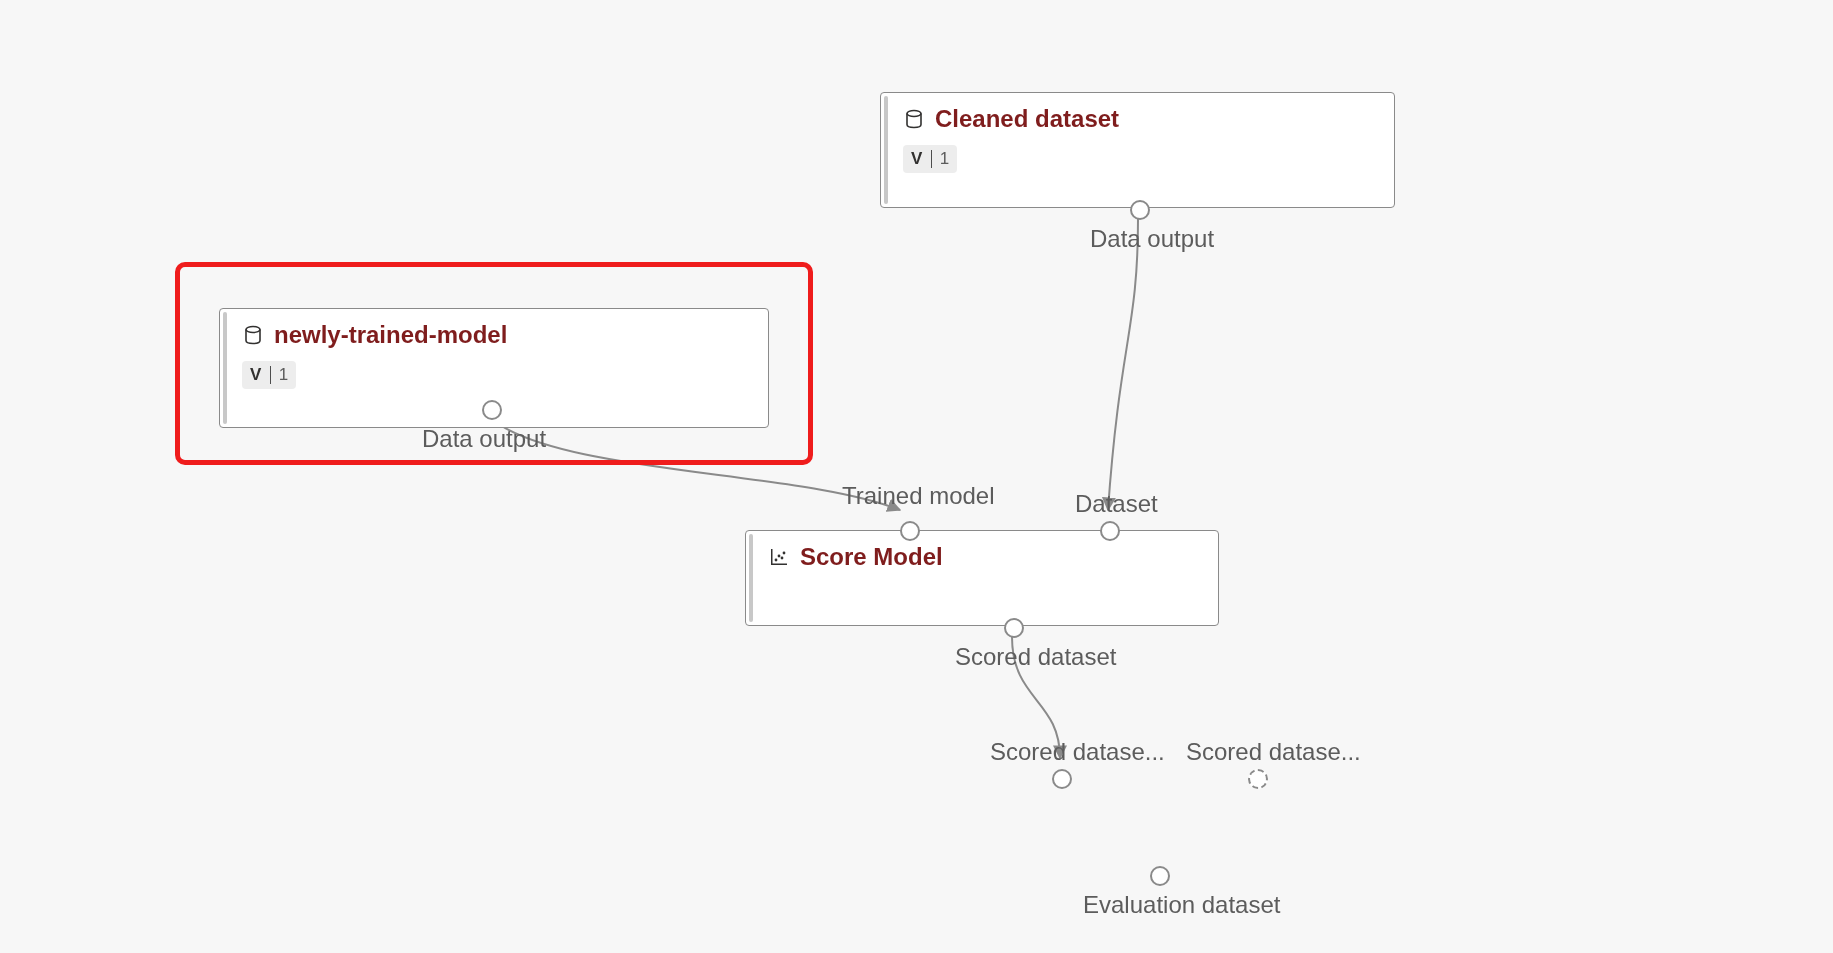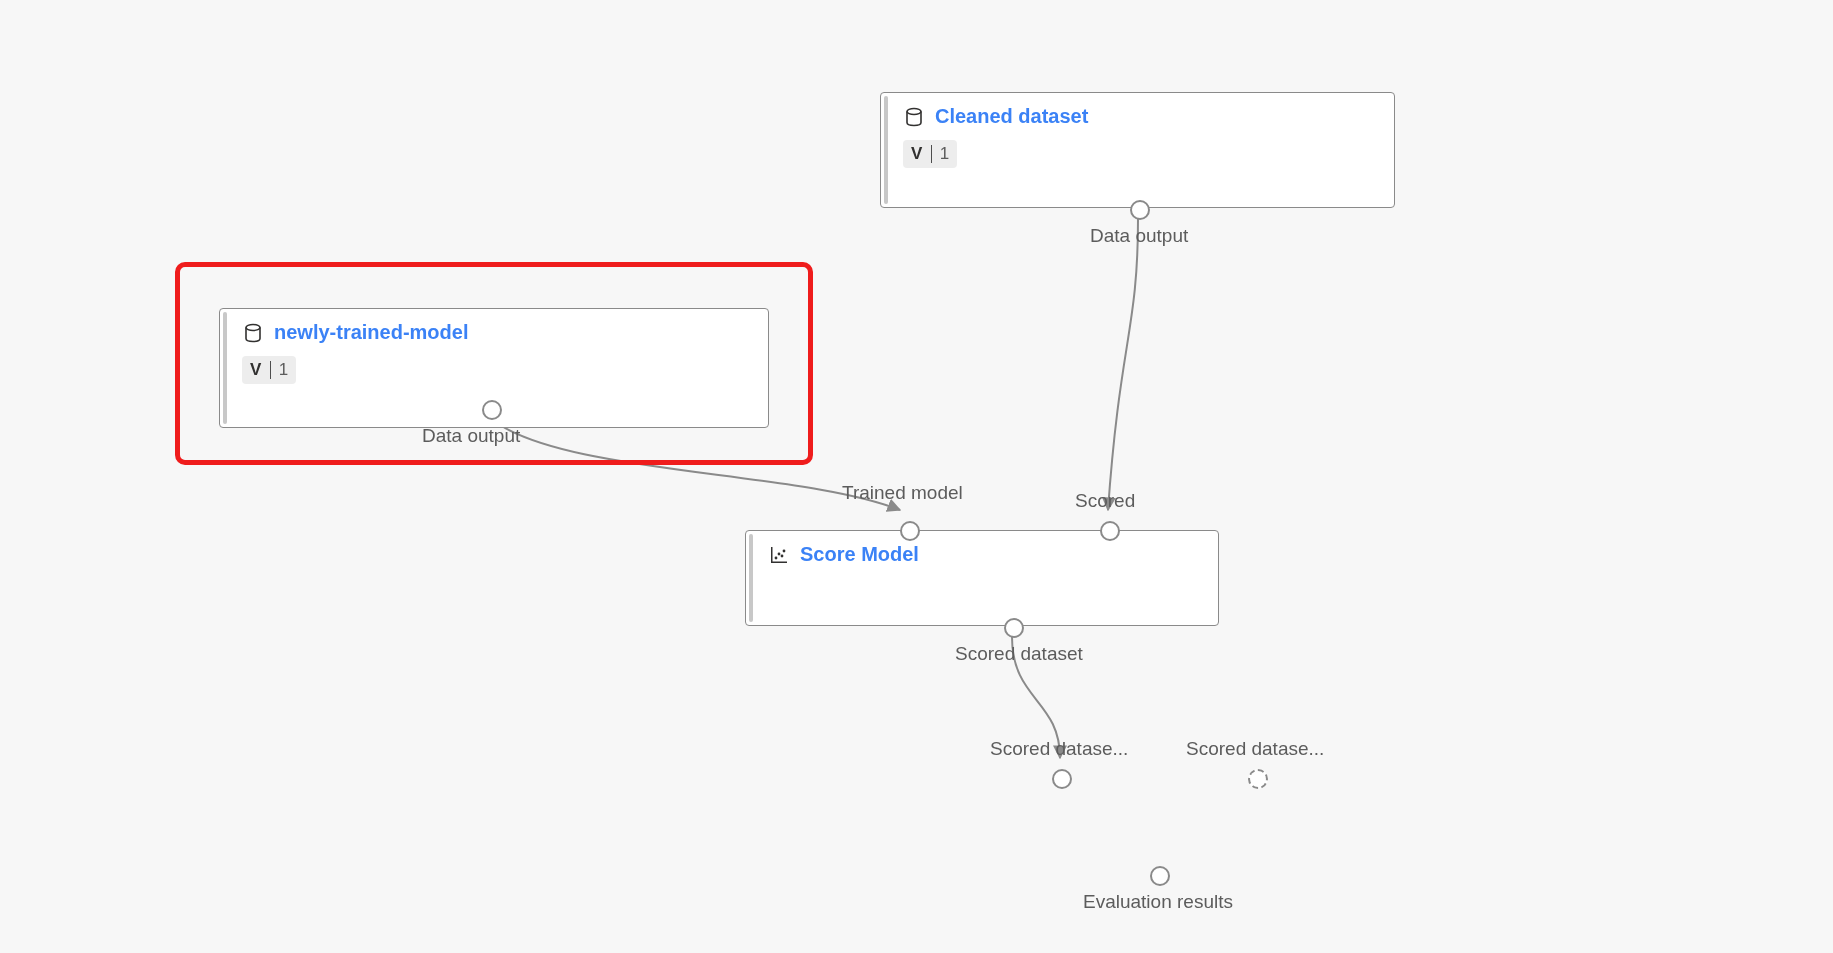--- a/index.html
+++ b/index.html
@@ -3,31 +3,31 @@
 <meta charset="utf-8">
 <style>
 html,body{margin:0;padding:0;width:1833px;height:953px;background:#f7f7f7;font-family:"Segoe UI",Arial,sans-serif;overflow:hidden}
 .canvas{position:relative;width:1833px;height:953px}
 svg.edges{position:absolute;left:0;top:0;width:1833px;height:953px;pointer-events:none}
 
 .node{position:absolute;background:#fff;border:1px solid #8a8a8a;border-radius:4px;box-sizing:border-box}
 .node .stripe{position:absolute;left:3px;top:3px;bottom:3px;width:4px;background:#c8c8c8;border-radius:2px}
 .node .body{padding:12px 16px 12px 22px}
 .node .titlerow{display:flex;align-items:center;gap:10px}
-.node .title{font-size:20px;font-weight:600;color:#3b82f6}
+.node .title{font-size:24px;font-weight:600;color:#7f1d1d}
 .node .iconslot{width:22px;height:22px;color:#323130;display:flex;align-items:center;justify-content:center}
 .vbadge{display:inline-flex;align-items:center;margin-top:12px;background:#ededed;border-radius:4px;padding:4px 8px;font-size:17px;color:#323130}
 .vbadge .v{font-weight:700;letter-spacing:.5px}
 .vbadge .sep{width:1px;height:18px;background:#4d4d4d;margin:0 8px}
 .vbadge .num{color:#5c5c5c}
 
 .port{position:absolute;width:16px;height:16px;background:#fff;border:2px solid #8a8a8a;border-radius:50%;z-index:5}
 .port.optional{border-style:dashed}
 
-.plabel{position:absolute;font-size:19px;color:#5c5c5c;white-space:nowrap;z-index:2}
+.plabel{position:absolute;font-size:24px;color:#5c5c5c;white-space:nowrap;z-index:2}
 
 .highlight{position:absolute;border:5px solid #ef1c1c;border-radius:10px;box-sizing:border-box;pointer-events:none;z-index:1}
 
 .icon-db{width:20px;height:20px}
 .icon-scatter{width:20px;height:20px}
 </style>
 </head>
 <body>
 
 <div class="canvas">
@@ -108,28 +108,28 @@
         </span>
         <span class="title">Score Model</span>
       </div>
     </div>
   </div>
 
   <div class="port" style="left:900px;top:521px"></div>
   <div class="plabel" style="left:842px;top:482px">Trained model</div>
 
   <div class="port" style="left:1100px;top:521px"></div>
-  <div class="plabel" style="left:1075px;top:490px">Scored</div>
+  <div class="plabel" style="left:1075px;top:490px">Dataset</div>
 
   <div class="port" style="left:1004px;top:618px"></div>
   <div class="plabel" style="left:955px;top:643px">Scored dataset</div>
 
 
   <div class="port" style="left:1052px;top:769px"></div>
   <div class="plabel" style="left:990px;top:738px">Scored datase...</div>
 
   <div class="port optional" style="left:1248px;top:769px"></div>
   <div class="plabel" style="left:1186px;top:738px">Scored datase...</div>
 
   <div class="port" style="left:1150px;top:866px"></div>
-  <div class="plabel" style="left:1083px;top:891px">Evaluation results</div>
+  <div class="plabel" style="left:1083px;top:891px">Evaluation dataset</div>
 
 </div>
 
 </body></html>

